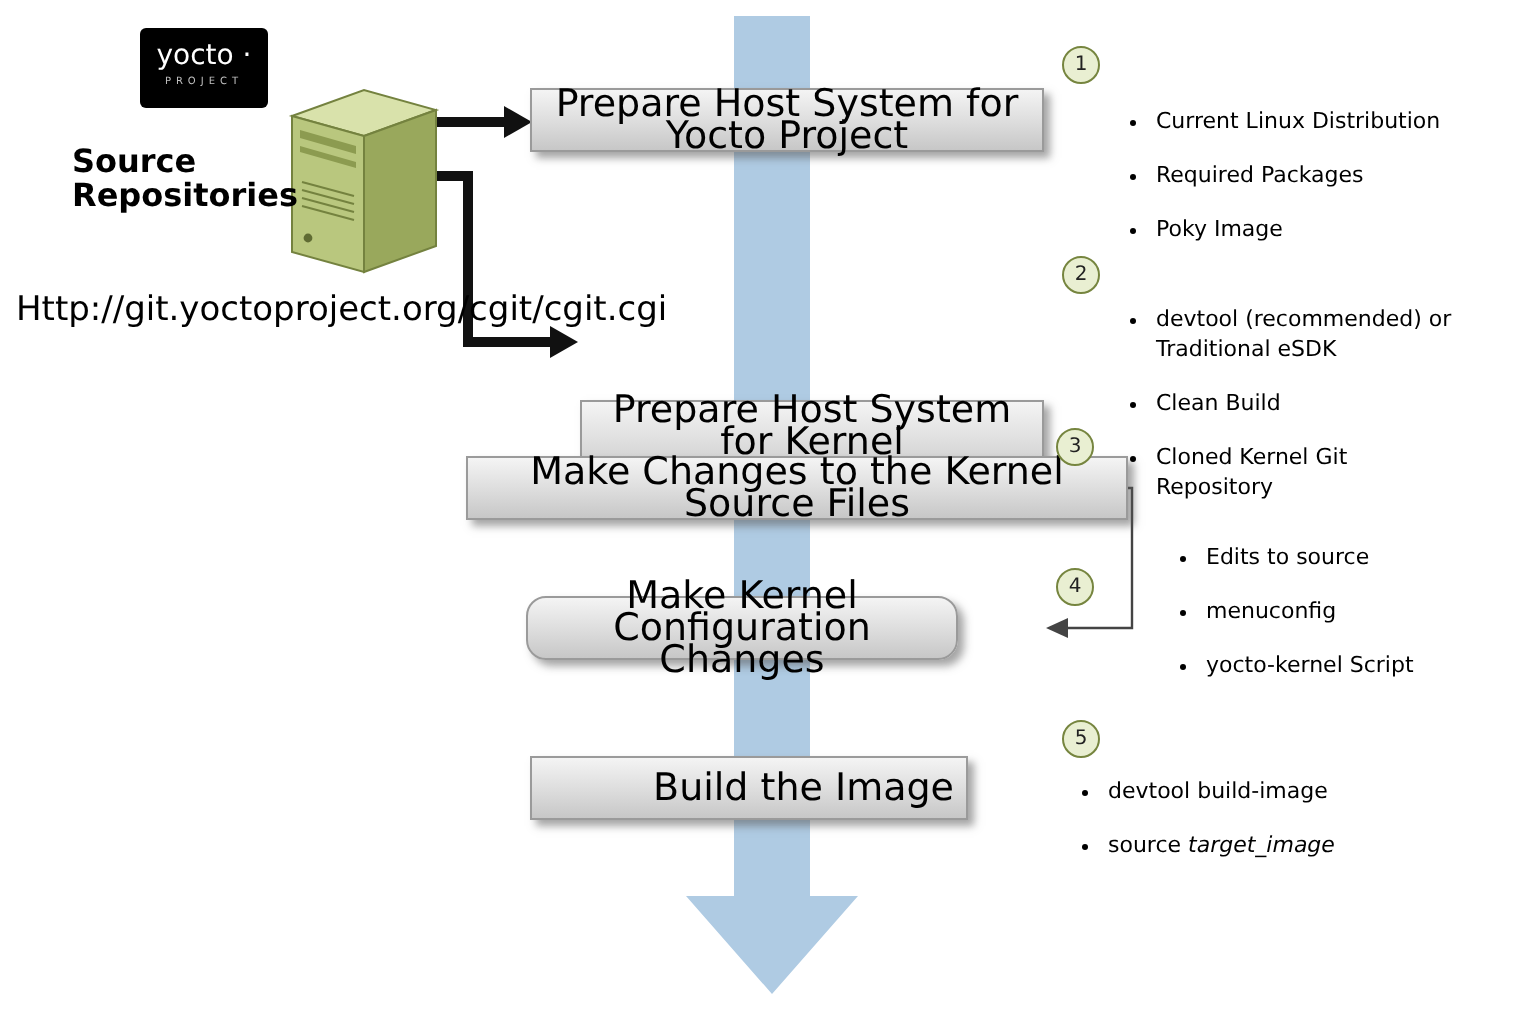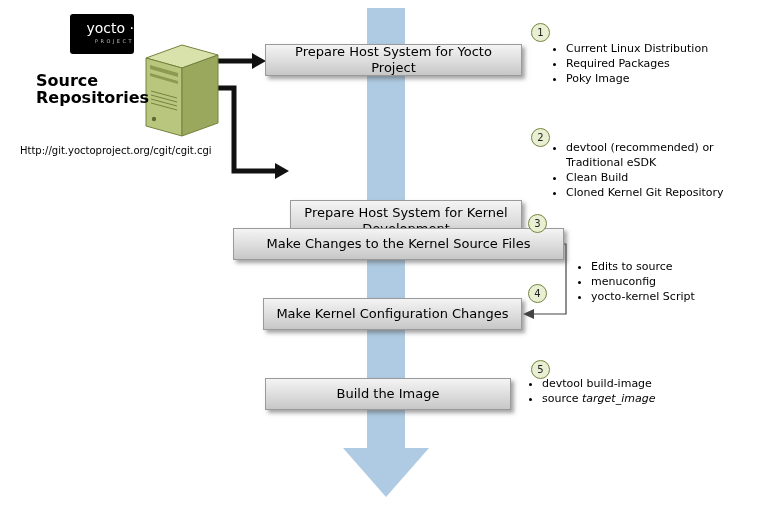--- a/index.html
+++ b/index.html
@@ -4,39 +4,39 @@
 <style>
   html,body{margin:0;padding:0;background:#fff;}
   .canvas{
     position:relative;width:769px;height:517px;background:#ffffff;
     font-family:"DejaVu Sans","Liberation Sans",sans-serif;color:#000;overflow:hidden;
   }
   svg.overlay{position:absolute;left:0;top:0;z-index:1;}
   .server{position:absolute;left:138px;top:38px;z-index:2;}
   .logo{
     position:absolute;left:70px;top:14px;width:64px;height:40px;background:#000;
-    border-radius:3px;color:#fff;z-index:2;text-align:right;box-sizing:border-box;padding-top:7px;
+    border-radius:3px;color:#fff;z-index:2;text-align:center;box-sizing:border-box;padding-top:7px;
   }
   .logo .brand{font-size:14px;line-height:15px;}
   .logo .sub{font-size:5px;letter-spacing:2.5px;color:#bfbfbf;margin-top:2px;}
   .src-label{position:absolute;left:36px;top:72px;width:100px;font-size:16px;font-weight:bold;line-height:17px;z-index:2;}
-  .src-url{position:absolute;left:8px;top:145px;font-size:10px;z-index:2;margin-left:12px;}
+  .src-url{position:absolute;left:8px;top:145px;font-size:17px;z-index:2;}
   .step-box{
     position:absolute;display:flex;align-items:center;justify-content:center;text-align:center;
     background:linear-gradient(180deg,#f4f4f4 0%,#dcdcdc 55%,#c7c7c7 100%);
     border:1px solid #9a9a9a;box-shadow:3px 3px 4px rgba(90,90,90,0.55);
-    font-size:13px;line-height:16px;z-index:3;padding:0 6px;box-sizing:border-box;
+    font-size:19px;line-height:16px;z-index:3;padding:0 6px;box-sizing:border-box;
   }
   .num-circle{
     position:absolute;width:17px;height:17px;border-radius:50%;
     background:#e9efd2;border:1px solid #76853f;display:flex;align-items:center;justify-content:center;
     font-size:10px;color:#222;z-index:3;
   }
   ul.bullets{position:absolute;margin:0;padding:0 0 0 14px;font-size:11px;line-height:15px;z-index:3;}
-  ul.bullets li{margin:0;}
+  ul.bullets li{margin:12px;}
   em{font-style:italic;}
 </style>
 </head>
 <body>
 
 <div class="canvas">
 
   <svg class="overlay" width="769" height="517" viewBox="0 0 769 517">
 
     <polygon points="367,8 405,8 405,448 429,448 386,497 343,448 367,448" fill="#afcbe3"></polygon>
@@ -82,24 +82,24 @@
 
   <div class="step-box" style="left:265px;top:44px;width:257px;height:32px;">
     <span>Prepare Host System for Yocto Project</span>
   </div>
   <div class="step-box" style="left:290px;top:162px;width:232px;height:42px;margin-top:38px;">
     <span>Prepare Host System for Kernel Development</span>
   </div>
   <div class="step-box" style="left:233px;top:228px;width:331px;height:32px;">
     <span>Make Changes to the Kernel Source Files</span>
   </div>
-  <div class="step-box" style="left:263px;top:298px;width:259px;height:32px;">
+  <div class="step-box" style="left:263px;top:298px;width:216px;height:32px;border-radius:10px;">
     <span>Make Kernel Configuration Changes</span>
   </div>
-  <div class="step-box" style="left:265px;top:378px;width:246px;height:32px;">
+  <div class="step-box" style="left:265px;top:378px;width:219px;height:32px;justify-content:flex-end;">
     <span>Build the Image</span>
   </div>
 
   <div class="num-circle" style="left:531px;top:23px;">
       <span>1</span>
     </div>
   <div class="num-circle" style="left:531px;top:128px;">
       <span>2</span>
     </div>
   <div class="num-circle" style="left:528px;top:214px;">

